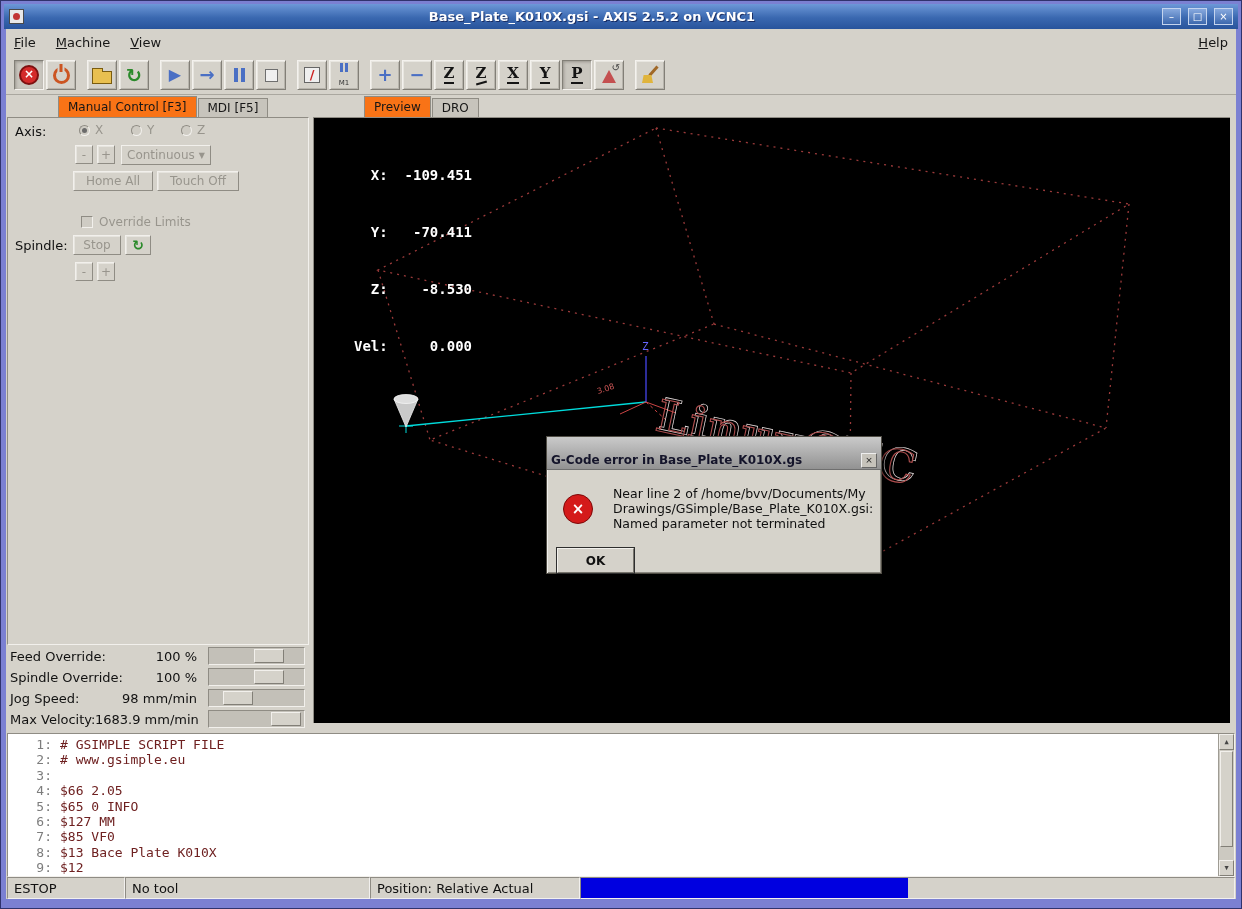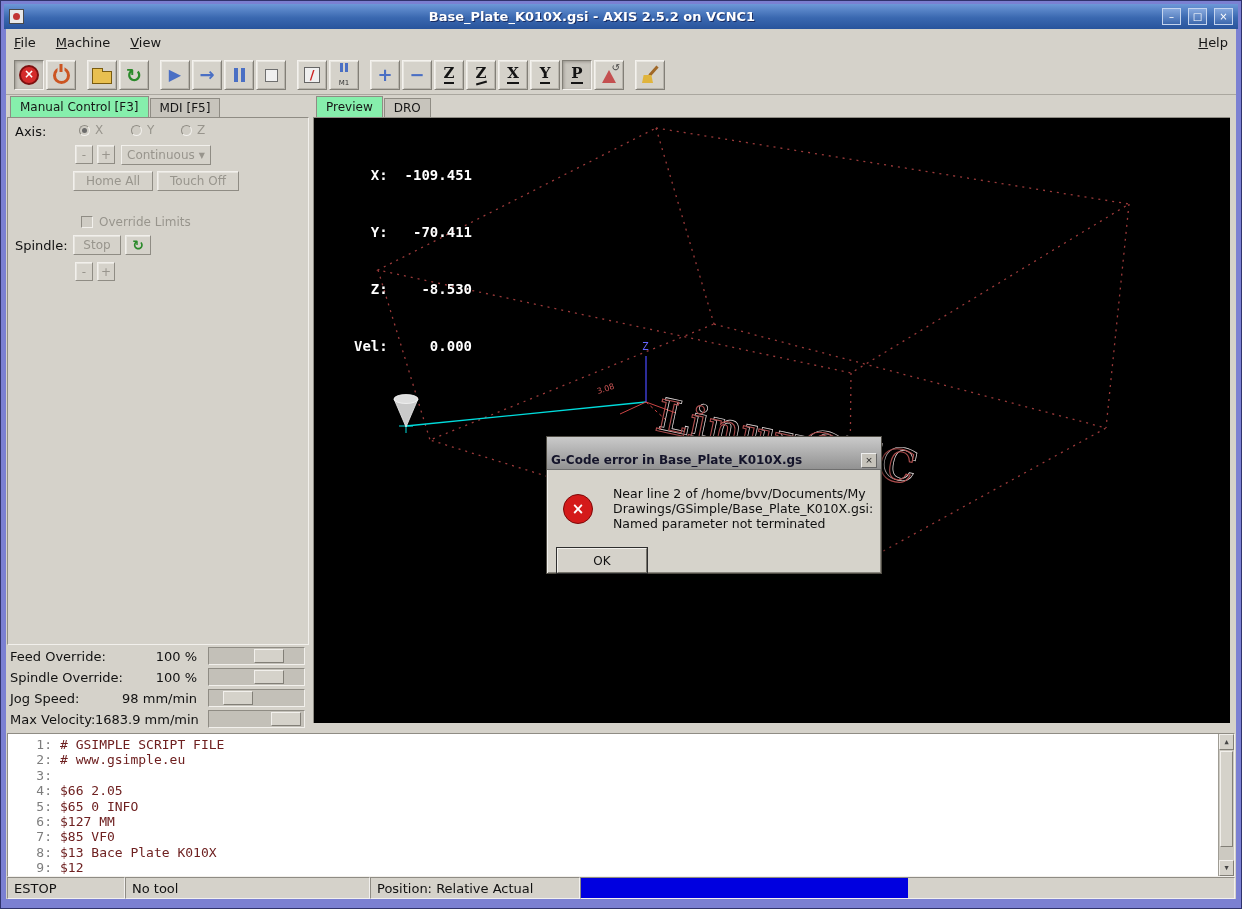--- a/index.html
+++ b/index.html
@@ -51,21 +51,21 @@
   .ic-cone .rarr{position:absolute;top:-4px;right:-3px;font-size:10px;color:#444;font-style:normal;line-height:1;}
   .ic-broom{position:relative;width:18px;height:18px;display:block;}
   .ic-broom .handle{position:absolute;width:3px;height:12px;background:#a06828;transform:rotate(42deg);right:4px;top:-1px;}
   .ic-broom .head{position:absolute;left:1px;bottom:1px;width:11px;height:8px;background:#e0b43c;clip-path:polygon(15% 0,85% 0,100% 100%,0 100%);}
 
   
   .tabs{position:absolute;top:96px;height:21px;display:flex;align-items:flex-end;z-index:3;}
   #left-tabs{left:10px;}
   #right-tabs{left:316px;}
   .tab{height:19px;padding:0 9px;font-size:12px;color:#161616;background:#c7c4bc;border:1px solid #8f8c84;border-bottom:none;display:flex;align-items:center;margin-right:1px;white-space:nowrap;}
-  .tab.active{height:21px;background:#86efac;position:relative;}
+  .tab.active{height:21px;background:#f97316;position:relative;margin-left:48px;}
 
   
   .manual-panel{position:absolute;left:7px;top:117px;width:302px;height:528px;background:#d5d2ca;border:1px solid;border-color:#8f8c84 #f2f0ec #f2f0ec #8f8c84;z-index:2;}
   .plabel{position:absolute;font-size:13px;color:#111;}
   .radio{position:absolute;display:flex;align-items:center;gap:5px;font-size:12px;color:#98958d;}
   .rdot{width:11px;height:11px;border-radius:50%;background:#cfccc4;border:1px solid;border-color:#8f8c84 #f2f0ec #f2f0ec #8f8c84;position:relative;flex:none;}
   .radio.sel .rdot::after{content:"";position:absolute;left:2px;top:2px;width:5px;height:5px;border-radius:50%;background:#6b6b6b;}
   .sbtn{position:absolute;background:#d5d2ca;border:1px solid;border-color:#f2f0ec #8f8c84 #8f8c84 #f2f0ec;box-shadow:inset 1px 1px 0 #e6e4de;color:#98958d;font-size:12px;display:flex;align-items:center;justify-content:center;padding:0;}
   .dropdown{position:absolute;left:113px;top:27px;width:90px;height:20px;background:#d5d2ca;border:1px solid;border-color:#f2f0ec #8f8c84 #8f8c84 #f2f0ec;display:flex;align-items:center;padding:0 5px;color:#98958d;font-size:12px;}
   .dropdown .arr{margin-left:auto;font-size:8px;color:#98958d;}
@@ -87,21 +87,21 @@
   .dro{position:absolute;left:40px;top:10px;color:#fff;font-family:"DejaVu Sans Mono",monospace;font-size:14px;font-weight:bold;line-height:19px;white-space:pre;pointer-events:none;text-align:right;}
 
   
   .dialog{position:absolute;left:546px;top:436px;width:336px;height:138px;background:#d6d3cb;border:1px solid #504d45;box-shadow:3px 4px 10px rgba(0,0,0,.6),inset 1px 1px 0 #f0efeb,inset -1px -1px 0 #8a877f;z-index:20;}
   .dlg-tb{height:21px;background:linear-gradient(#cacaca,#929292);display:flex;align-items:flex-start;padding:16px 4px;border-bottom:1px solid #6f6f6f;}
   .dlg-title{flex:1;font-size:12px;font-weight:bold;color:#14142a;white-space:nowrap;overflow:hidden;}
   .dlg-close{width:16px;height:15px;background:#c6c3bb;border:1px solid;border-color:#eee #666 #666 #eee;font-size:9px;line-height:1;text-align:center;color:#222;padding:0;flex:none;}
   .dlg-body{position:relative;height:114px;}
   .err-icon{position:absolute;left:16px;top:24px;width:30px;height:30px;border-radius:50%;background:#d41a1a;border:1px solid #7d0808;color:#fff;font-weight:bold;font-size:15px;line-height:28px;text-align:center;}
   .dlg-msg{position:absolute;left:66px;top:16px;font-size:12.5px;color:#101010;line-height:15px;}
-  .dlg-ok{position:absolute;left:10px;top:78px;width:90px;height:25px;background:#d5d2ca;border:1px solid;border-color:#f2f0ec #77746c #77746c #f2f0ec;outline:1px solid #2e2e2e;font-size:12px;color:#111;}
+  .dlg-ok{position:absolute;left:10px;top:78px;width:77px;height:25px;background:#d5d2ca;border:1px solid;border-color:#f2f0ec #77746c #77746c #f2f0ec;outline:1px solid #2e2e2e;font-size:12px;color:#111;font-weight:bold;}
 
   
   .gcode{position:absolute;left:7px;top:733px;width:1228px;height:144px;background:#fff;border:1px solid;border-color:#8f8c84 #f2f0ec #f2f0ec #8f8c84;font-family:"DejaVu Sans Mono",monospace;font-size:13px;overflow:hidden;padding-top:3px;z-index:2;}
   .gline{display:flex;height:15.4px;line-height:15.4px;}
   .gnum{width:52px;text-align:right;padding-right:8px;color:#7d7d7d;flex:none;}
   .gtext{color:#6e2020;white-space:pre;}
   .gscroll{position:absolute;right:0;top:0;width:16px;height:142px;background:#ccc9c1;border-left:1px solid #9f9c94;}
   .sarrow{position:absolute;left:0;width:15px;height:16px;background:#d5d2ca;border:1px solid;border-color:#f2f0ec #827f77 #827f77 #f2f0ec;font-size:7px;line-height:1;text-align:center;color:#444;padding:0;display:flex;align-items:center;justify-content:center;}
   .sarrow.up{top:0;}
   .sarrow.down{bottom:0;}

